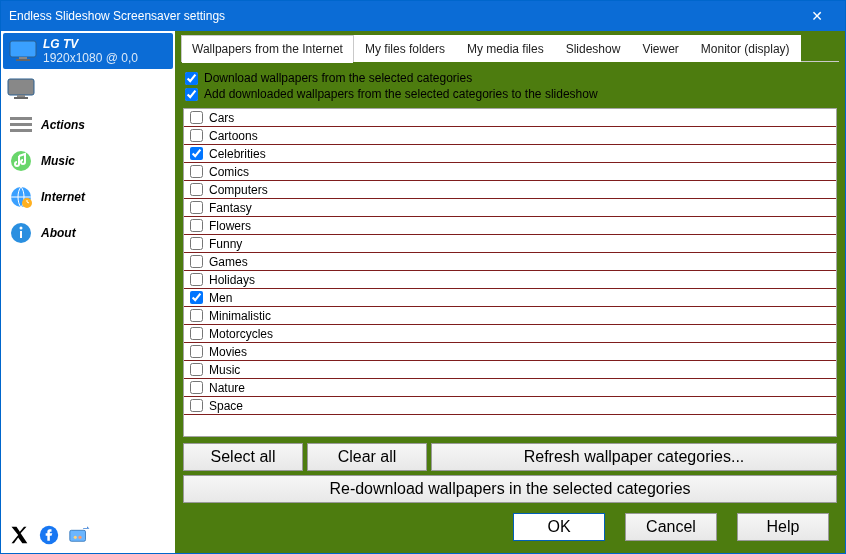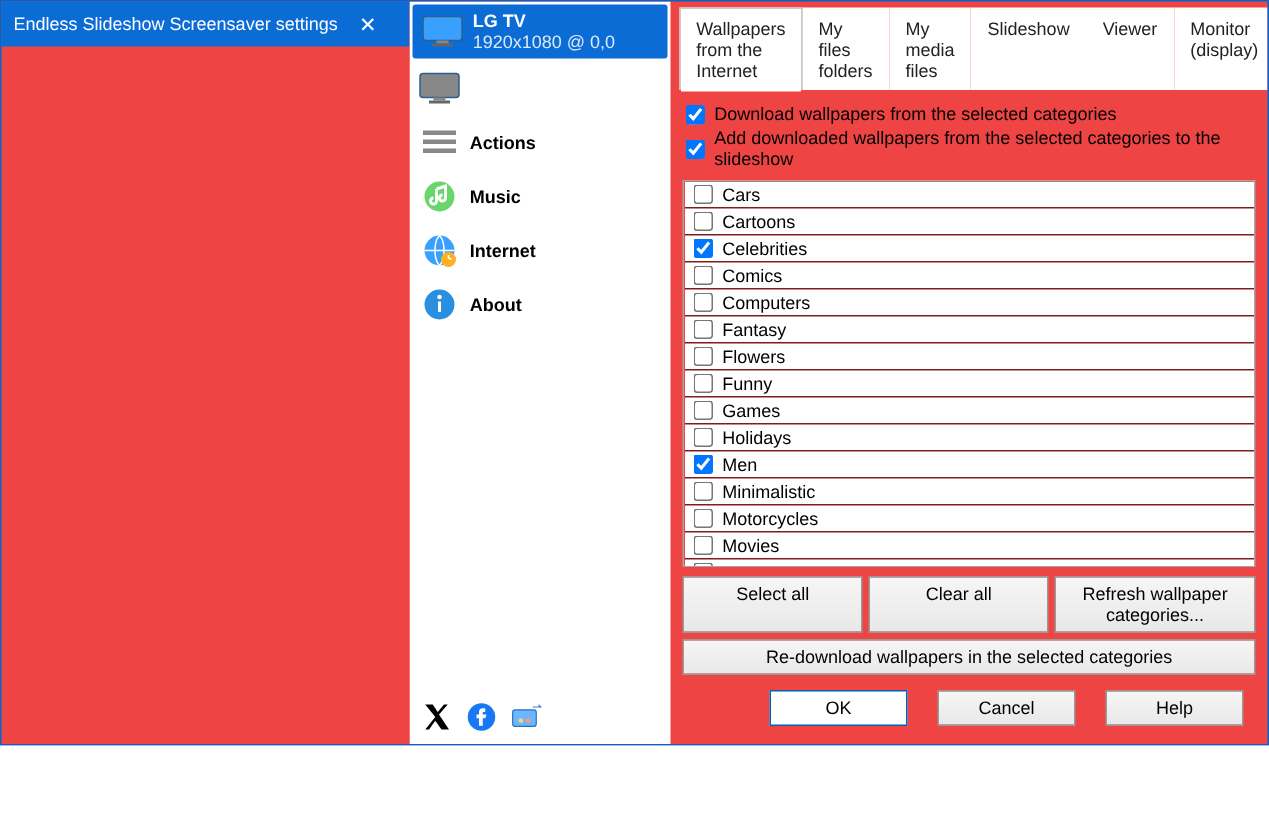--- a/index.html
+++ b/index.html
@@ -1,43 +1,43 @@
 <!DOCTYPE html>
 <html><head>
 <meta charset="utf-8">
 <style>
   * { box-sizing: border-box; }
   html, body { margin: 0; padding: 0; font-family: "Segoe UI", Tahoma, sans-serif; font-size: 12px; color: #000; }
-  .window { width: 846px; height: 497px; background: #ef4444; display: flex; flex-direction: row; border: 1px solid #0066cc; }
+  .window { width: 846px; height: 554px; background: #4d7c0f; display: flex; flex-direction: column; border: 1px solid #0066cc; }
   .titlebar { height: 30px; background: #0b6cd6; color: #fff; display: flex; align-items: center; padding: 0 8px; }
   .titlebar .title { flex: 1; font-size: 12px; }
   .titlebar .close { width: 40px; text-align: center; cursor: pointer; font-size: 14px; }
   .body { flex: 1; display: flex; overflow: hidden; }
   .sidebar { width: 174px; background: #fff; border-right: 0; display: flex; flex-direction: column; }
   .side-item { display: flex; align-items: center; gap: 6px; padding: 4px 6px; cursor: pointer; }
   .side-item.selected { background: #0b6cd6; color: #fff; border-radius: 2px; margin: 2px; }
   .side-item .icon { width: 28px; height: 28px; display: flex; align-items: center; justify-content: center; flex-shrink: 0; }
   .side-item .txt { display: flex; flex-direction: column; line-height: 14px; }
-  .side-item .label { font-weight: bold; }
+  .side-item .label { font-weight: bold; font-style: italic; }
   .side-item .sub { font-size: 12px; opacity: .85; }
   .side-footer { margin-top: auto; padding: 8px; display: flex; gap: 10px; align-items: center; }
   .side-footer a { cursor: pointer; }
   .main { flex: 1; display: flex; flex-direction: column; padding: 4px 6px 4px 6px; overflow: hidden; }
   .tabs { display: flex; border-bottom: 1px solid #c9c9c9; }
   .tab { padding: 6px 10px; border: 1px solid transparent; border-bottom: none; cursor: pointer; font-size: 12px; color: #222; background: #fff; margin-bottom: -1px; }
   .tab.active { border-color: #c9c9c9; background: #fff; position: relative; }
   .tab.active::after { content:""; position:absolute; left:0; right:0; bottom:-1px; height:1px; background:#fff;}
   .tabpage { flex:1; display:flex; flex-direction:column; padding: 8px 0 0 0; overflow:hidden;}
   .chk-row { display:flex; align-items:center; gap:6px; padding: 1px 4px; font-size: 12px;}
   .chk-row input { margin:0; }
   .listbox { flex:1; border:1px solid #a5a5a5; margin: 6px 2px 4px 2px; overflow-y: scroll; background:#fff; }
   .list-item { display:flex; align-items:center; gap:6px; padding: 1px 6px; border-bottom: 1px solid #7f1d1d; height: 18px; font-size:12px;}
   .list-item input { margin:0; width:13px; height:13px;}
   .btn-row { display:flex; gap:4px; margin: 2px; }
-  .btn { flex:0 0 auto; padding: 4px 0; text-align:center; border:1px solid #999; background: linear-gradient(#f6f6f6,#e8e8e8); cursor:pointer; font-size:12px;}
+  .btn { flex:0 0 auto; padding: 4px 0; text-align:center; border:1px solid #999; background: linear-gradient(#f6f6f6,#e8e8e8); cursor:pointer; font-size:16px;}
   .btn.wide { flex:1;}
   .footer { display:flex; justify-content: flex-end; gap:20px; padding: 8px 10px; border-top: 0; }
   .footer .btn { width: 92px; }
   .footer .btn.primary { border-color:#005fb8; background:#fff; }
   svg { display:block; }
 </style>
 </head>
 <body>
 
 <div class="window">

